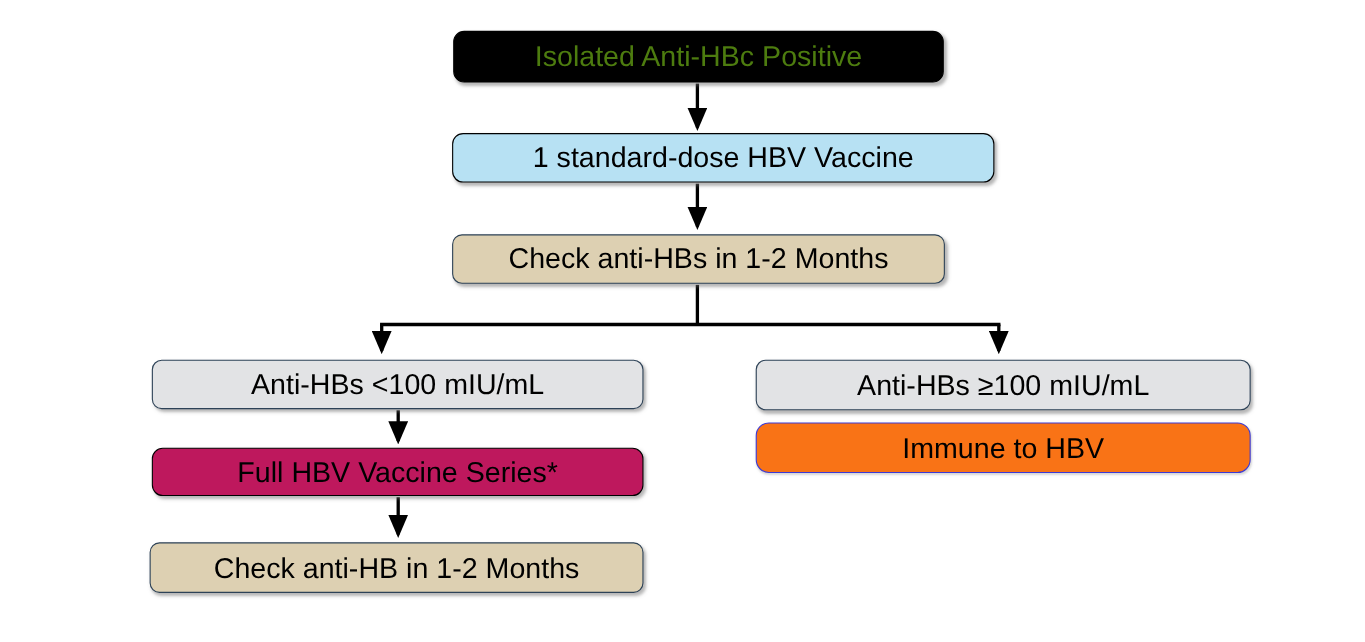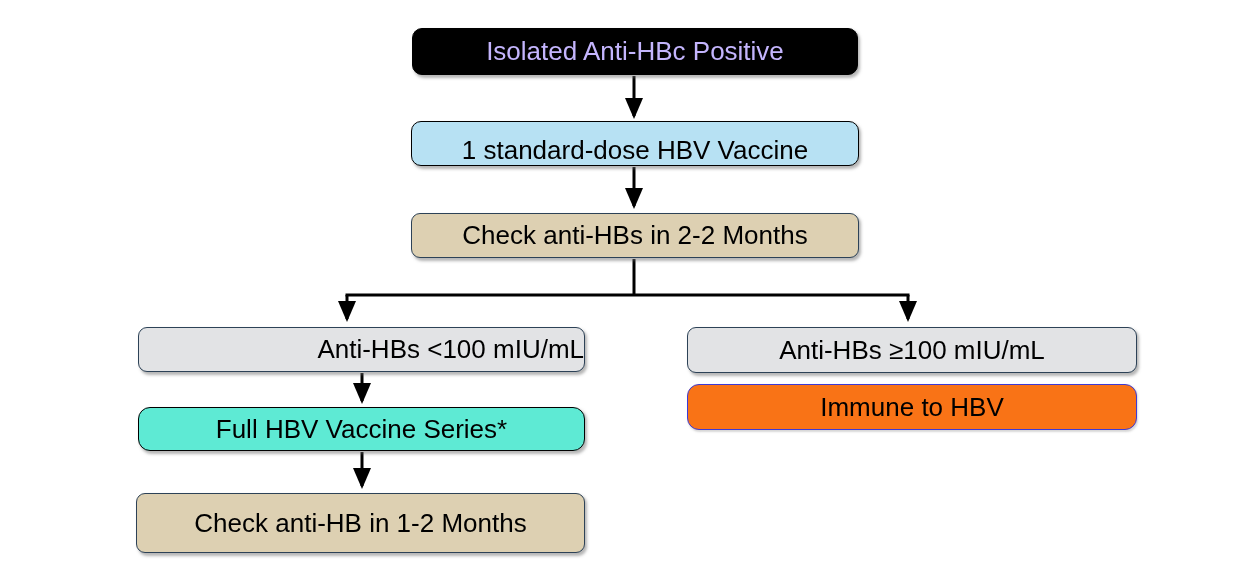--- a/index.html
+++ b/index.html
@@ -37,27 +37,27 @@
     justify-content: center;
     font-size: 26px;
     line-height: 1.1;
     color: #000000;
     border: 1.7px solid #000000;
     box-shadow: 2px 2.5px 3px rgba(110, 110, 110, 0.5);
     white-space: nowrap;
     text-align: center;
   }
   .node-start   { left: 412px; top: 28px;  width: 446px; height: 47px; border-radius: 10px; color: #ffffff; }
-  .node-vaccine { left: 411px; top: 121px; width: 448px; height: 45px; border-radius: 10px; align-items: flex-end; }
+  .node-vaccine { left: 411px; top: 121px; width: 493px; height: 45px; border-radius: 10px; }
   .node-check1  { left: 411px; top: 213px; width: 448px; height: 45px; border-radius: 9px;  }
-  .node-low     { left: 138px; top: 327px; width: 447px; height: 45px; border-radius: 9px; justify-content: flex-end;  }
+  .node-low     { left: 138px; top: 327px; width: 447px; height: 45px; border-radius: 9px;  }
   .node-high    { left: 687px; top: 327px; width: 450px; height: 46px; border-radius: 9px;  }
   .node-immune  { left: 687px; top: 384px; width: 450px; height: 46px; border-radius: 12px; box-shadow: 1px 1.5px 2px rgba(140,140,140,0.35); }
   .node-series  { left: 138px; top: 407px; width: 447px; height: 44px; border-radius: 10px; }
-  .node-check2  { left: 136px; top: 493px; width: 449px; height: 60px; border-radius: 9px;  }
+  .node-check2  { left: 136px; top: 493px; width: 449px; height: 46px; border-radius: 9px;  }
 </style>
 </head>
 <body style="background: rgb(255, 255, 255);">
 
 <div class="canvas">
 
   <svg class="connectors" width="1241" height="584" viewBox="0 0 1241 584" aria-hidden="true">
     <defs>
       <marker id="ah" markerWidth="7" markerHeight="6" refX="6" refY="3" orient="auto" markerUnits="strokeWidth">
         <path d="M0,0 L7,3 L0,6 Z" fill="#000000"></path>
@@ -66,45 +66,45 @@
     <path class="conn" d="M634,76 V116" marker-end="url(#ah)"></path>
     <path class="conn" d="M634,167 V206" marker-end="url(#ah)"></path>
     <path class="conn" d="M634,259 V295"></path>
     <path class="conn sq" d="M347,295 H908"></path>
     <path class="conn" d="M347,295 V319" marker-end="url(#ah)"></path>
     <path class="conn" d="M908,295 V319" marker-end="url(#ah)"></path>
     <path class="conn" d="M362,373 V401" marker-end="url(#ah)"></path>
     <path class="conn" d="M362,452 V486" marker-end="url(#ah)"></path>
   </svg>
 
-  <div class="node node-start" style="background-color: rgb(0, 0, 0); border-color: rgb(0, 0, 0); color: #c4b5fd;">
+  <div class="node node-start" style="background-color: rgb(0, 0, 0); border-color: rgb(0, 0, 0); color: #4d7c0f;">
     <span>Isolated Anti-HBc Positive</span>
   </div>
 
   <div class="node node-vaccine" style="background-color: rgb(183, 225, 243); border-color: rgb(0, 0, 0);">
     <span>1 standard-dose HBV Vaccine</span>
   </div>
 
   <div class="node node-check1" style="background-color: rgb(221, 208, 178); border-color: rgb(45, 66, 87);">
-    <span>Check anti-HBs in 2-2 Months</span>
+    <span>Check anti-HBs in 1-2 Months</span>
   </div>
 
   <div class="node node-low" style="background-color: rgb(226, 227, 229); border-color: rgb(45, 66, 87);">
     <span>Anti-HBs &lt;100 mIU/mL</span>
   </div>
 
   <div class="node node-high" style="background-color: rgb(226, 227, 229); border-color: rgb(45, 66, 87); justify-content: center;">
     <span>Anti-HBs ≥100 mIU/mL</span>
   </div>
 
   <div class="node node-immune" style="background-color: #f97316; border-color: rgb(60, 58, 214);">
     <span>Immune to HBV</span>
   </div>
 
-  <div class="node node-series" style="background-color: #5eead4; border-color: rgb(0, 0, 0); border-radius: 12px;">
+  <div class="node node-series" style="background-color: #be185d; border-color: rgb(0, 0, 0);">
     <span>Full HBV Vaccine Series*</span>
   </div>
 
   <div class="node node-check2" style="background-color: rgb(221, 208, 178); border-color: rgb(45, 66, 87);">
     <span>Check anti-HB in 1-2 Months</span>
   </div>
 
 </div>
 
 </body></html>

